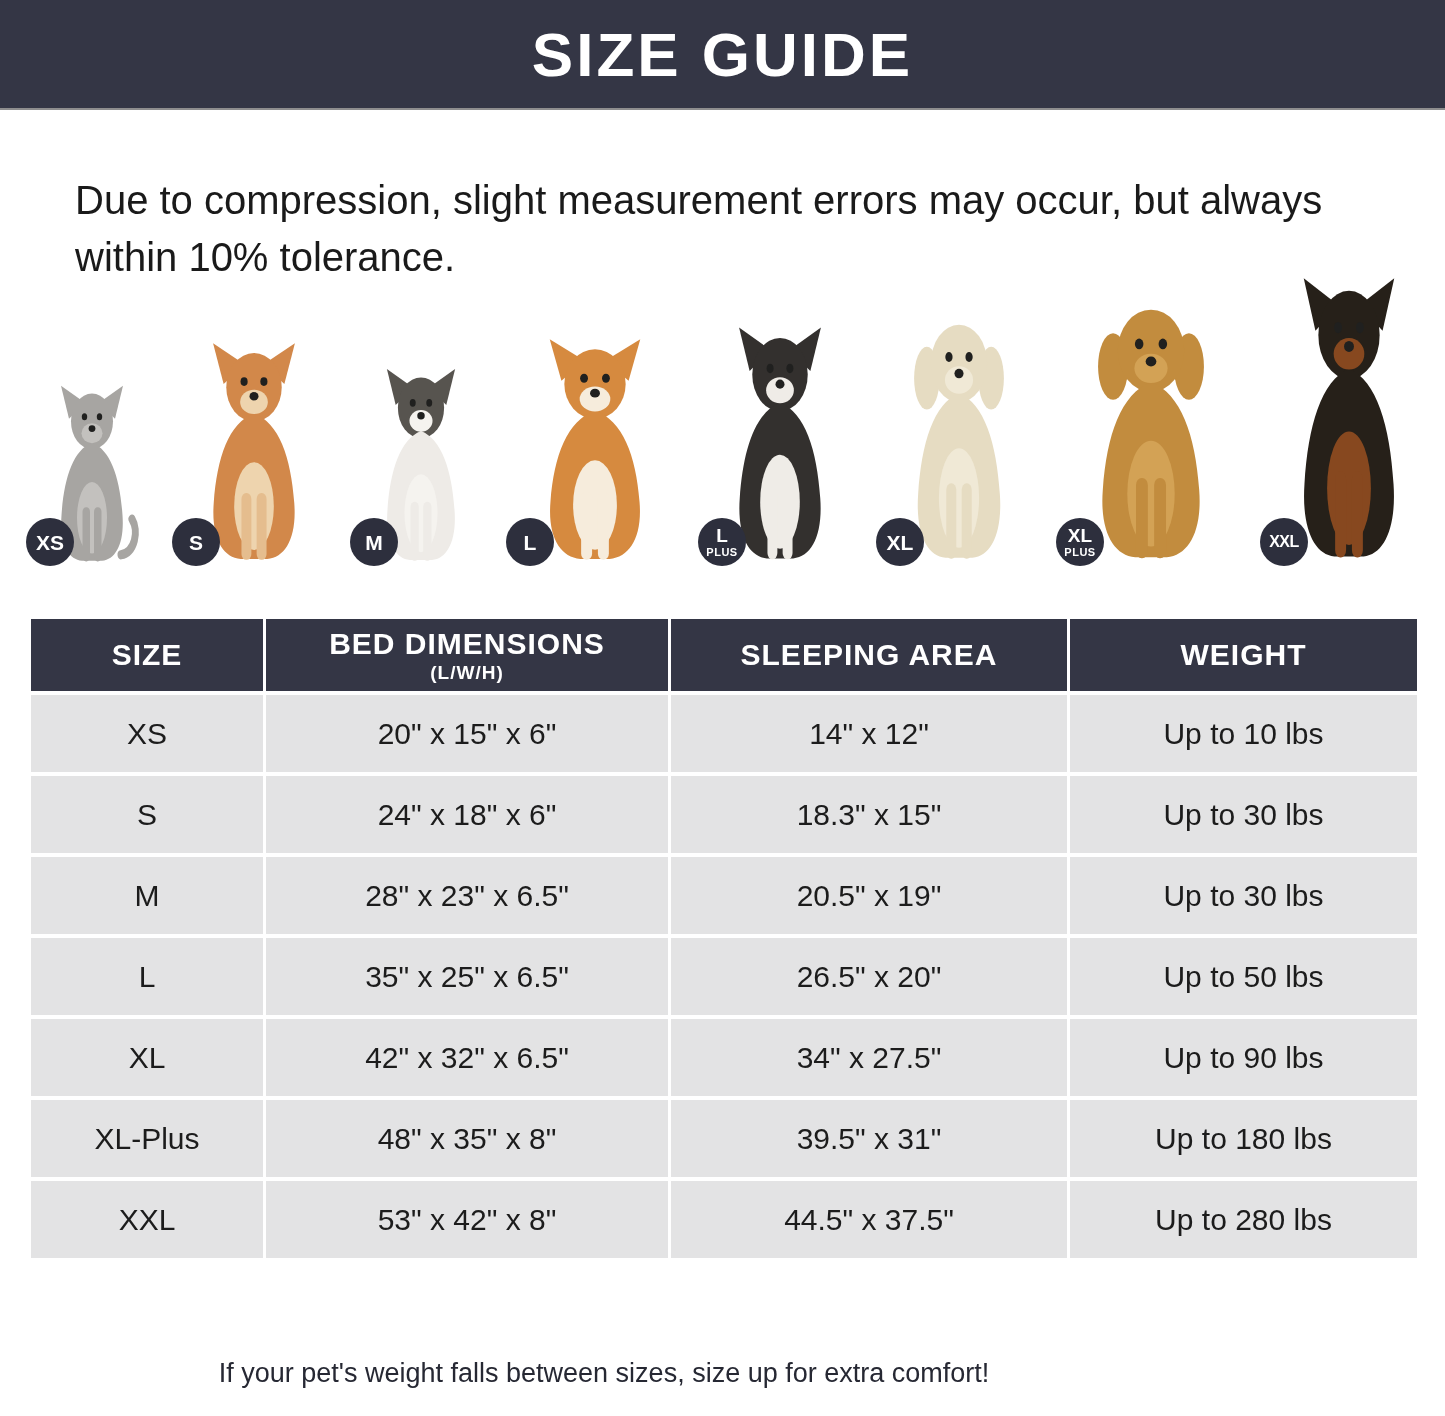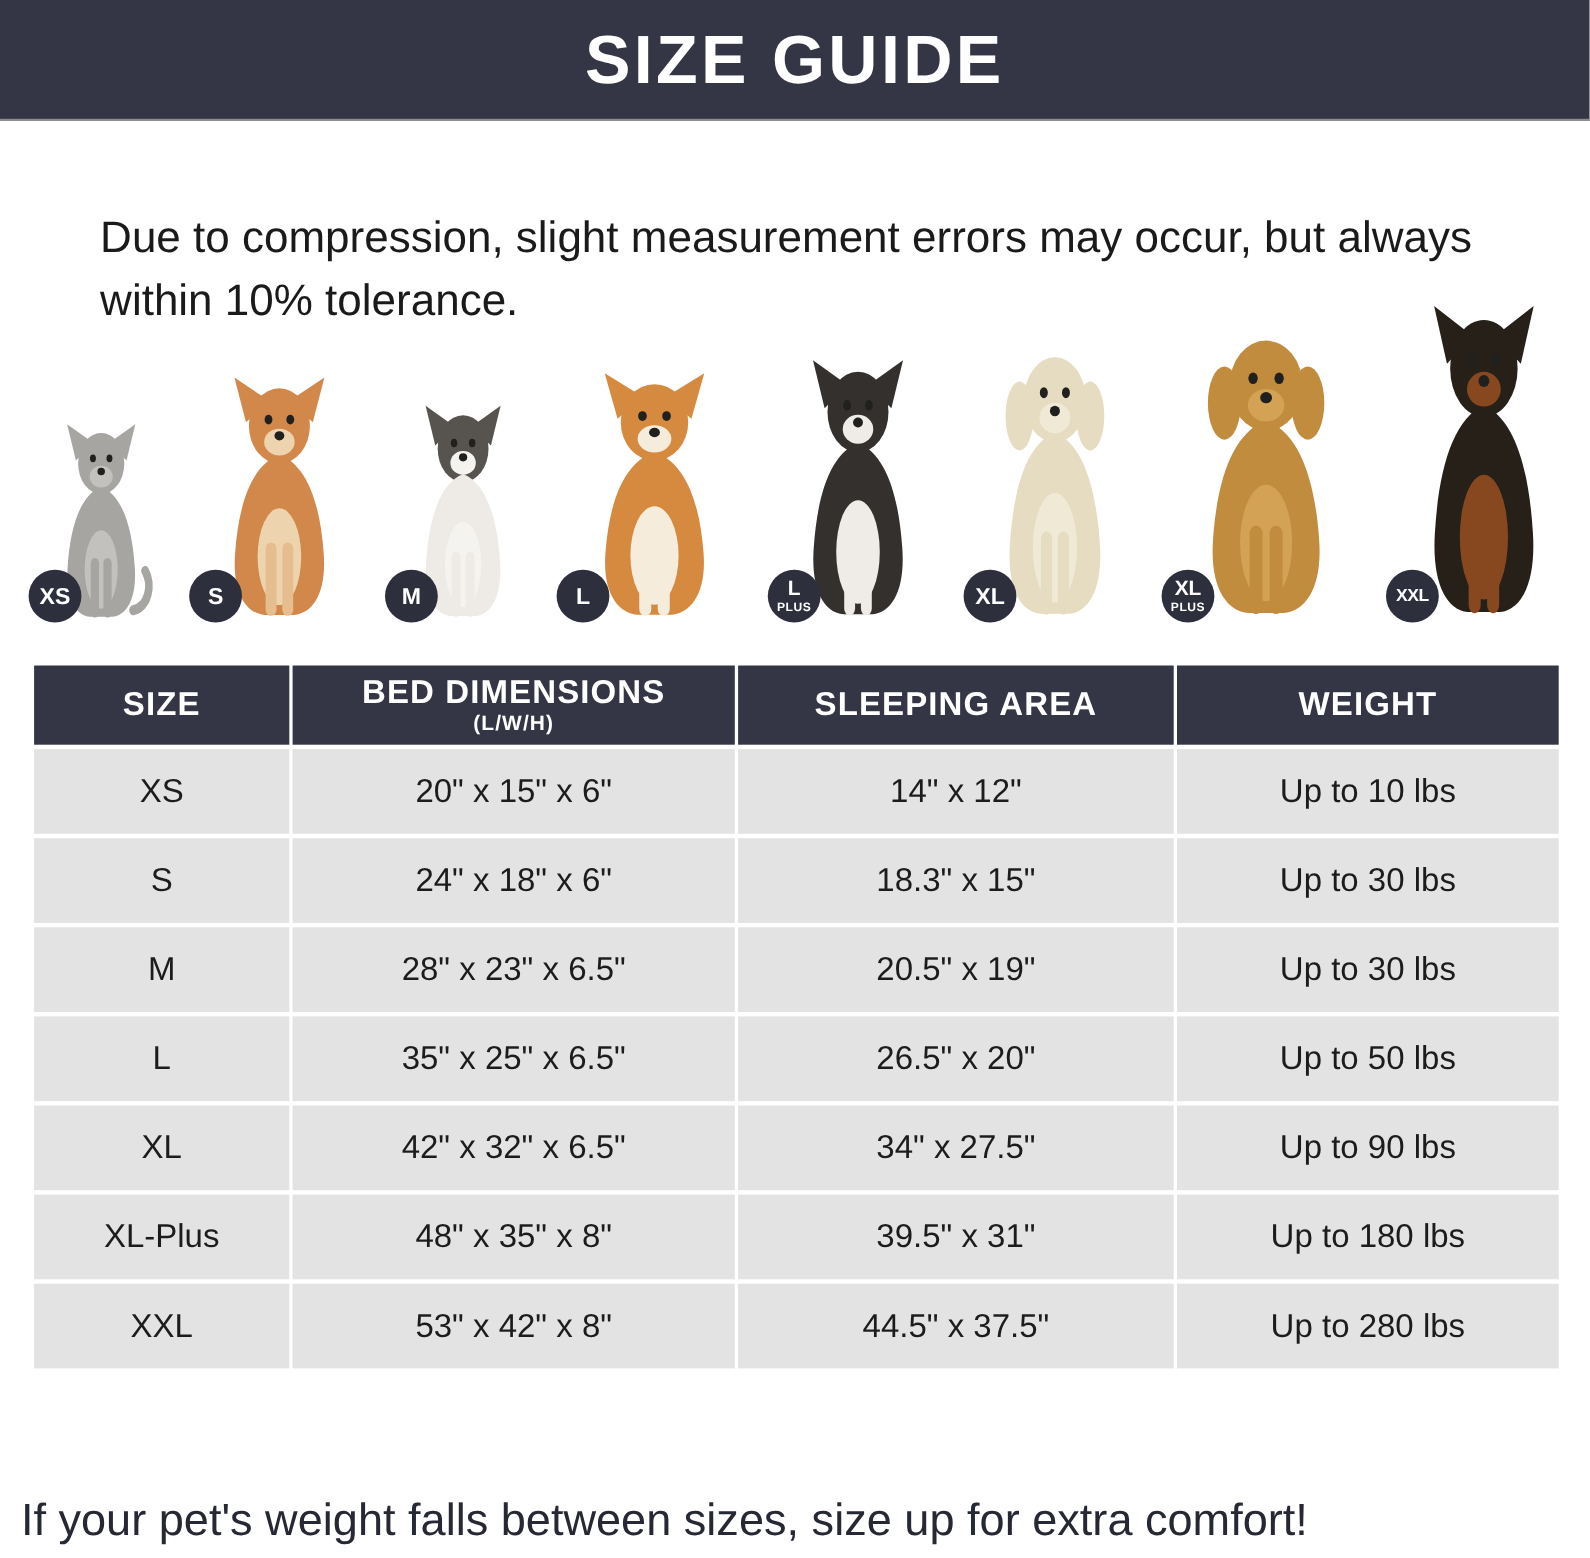--- a/index.html
+++ b/index.html
@@ -15,59 +15,59 @@
     background:var(--dark,#343645);
     display:flex;align-items:center;justify-content:center;
     border-bottom:2px solid #8e8e8e;
     box-sizing:border-box;
   }
   .page-title{
     margin:0;color:#fff;font-size:62px;font-weight:bold;letter-spacing:3px;
   }
   .disclaimer{
     position:absolute;top:172px;left:75px;width:1330px;
-    font-size:40px;line-height:57px;color:#1a1a1a;margin:16px;
+    font-size:40px;line-height:57px;color:#1a1a1a;margin:0;
   }
   .animals{
     position:absolute;top:268px;left:42px;width:1380px;height:300px;
     display:flex;align-items:flex-end;justify-content:space-between;
   }
   .animal{position:relative;display:block;}
   .animal svg{display:block;}
   .badge{
     position:absolute;left:-16px;bottom:2px;
     width:48px;height:48px;border-radius:50%;
     background:var(--badge-bg,#2d2f3d);color:#fff;
     display:flex;flex-direction:column;align-items:center;justify-content:center;
     font-weight:bold;line-height:1;z-index:2;
   }
   .badge .b-main{font-size:21px;}
   .badge .b-main.small{font-size:16px;letter-spacing:-0.5px;}
   .badge .b-main.two{font-size:19px;}
   .badge .b-sub{font-size:11px;letter-spacing:0.5px;margin-top:2px;}
   .size-table{
-    position:absolute;top:601px;left:28px;width:1392px;
+    position:absolute;top:615px;left:28px;width:1392px;
     border-collapse:separate;border-spacing:3px 4px;
     table-layout:fixed;
   }
   .size-table th{
     background:var(--dark,#343645);color:#fff;height:72px;
     font-size:30px;font-weight:bold;letter-spacing:1px;
     text-align:center;vertical-align:middle;padding:0;
   }
   .th-main{display:block;}
   .th-sub{display:block;font-size:19px;letter-spacing:1px;margin-top:1px;}
   .size-table td{
     background:var(--row-bg,#e3e3e4);height:77px;
     text-align:center;vertical-align:middle;
     font-size:30px;color:#1c1c1c;padding:0;
   }
   .footer-note{
     position:absolute;top:1358px;left:0;width:1208px;
-    text-align:center;font-size:41px;color:#262833;margin:0;
+    text-align:center;font-size:27px;color:#262833;margin:0;
   }
 </style>
 </head>
 <body style="--dark-navy: #343645; --badge-bg: #2d2f3d; --row-bg: #e3e3e4; --text-dark: #1d1d1f; --white: #ffffff;">
 
 <header class="header-bar">
   <h1 class="page-title">SIZE GUIDE</h1>
 </header>
 
 <p class="disclaimer">Due to compression, slight measurement errors may occur, but always within 10% tolerance.</p>

